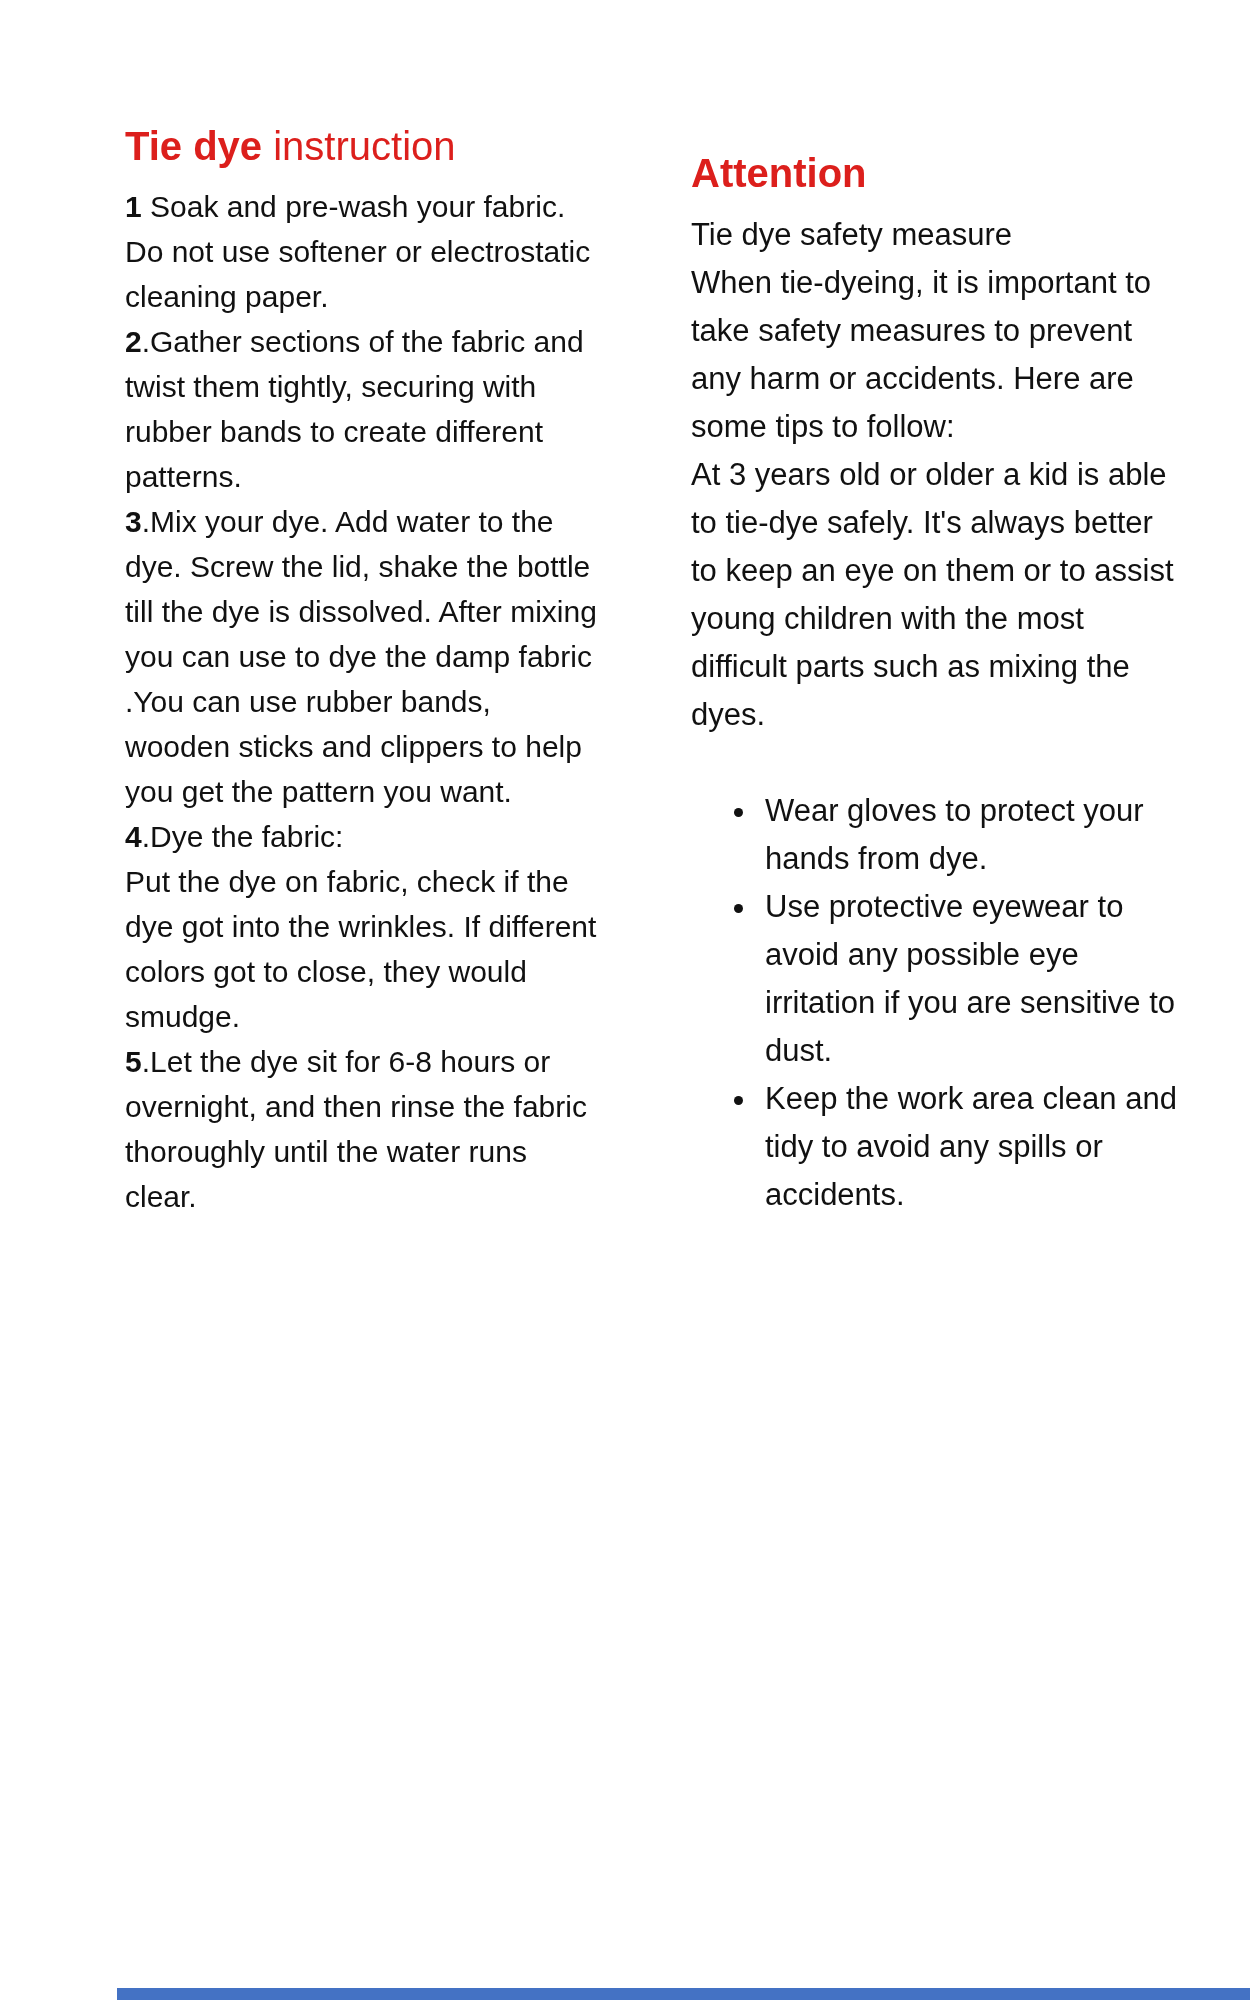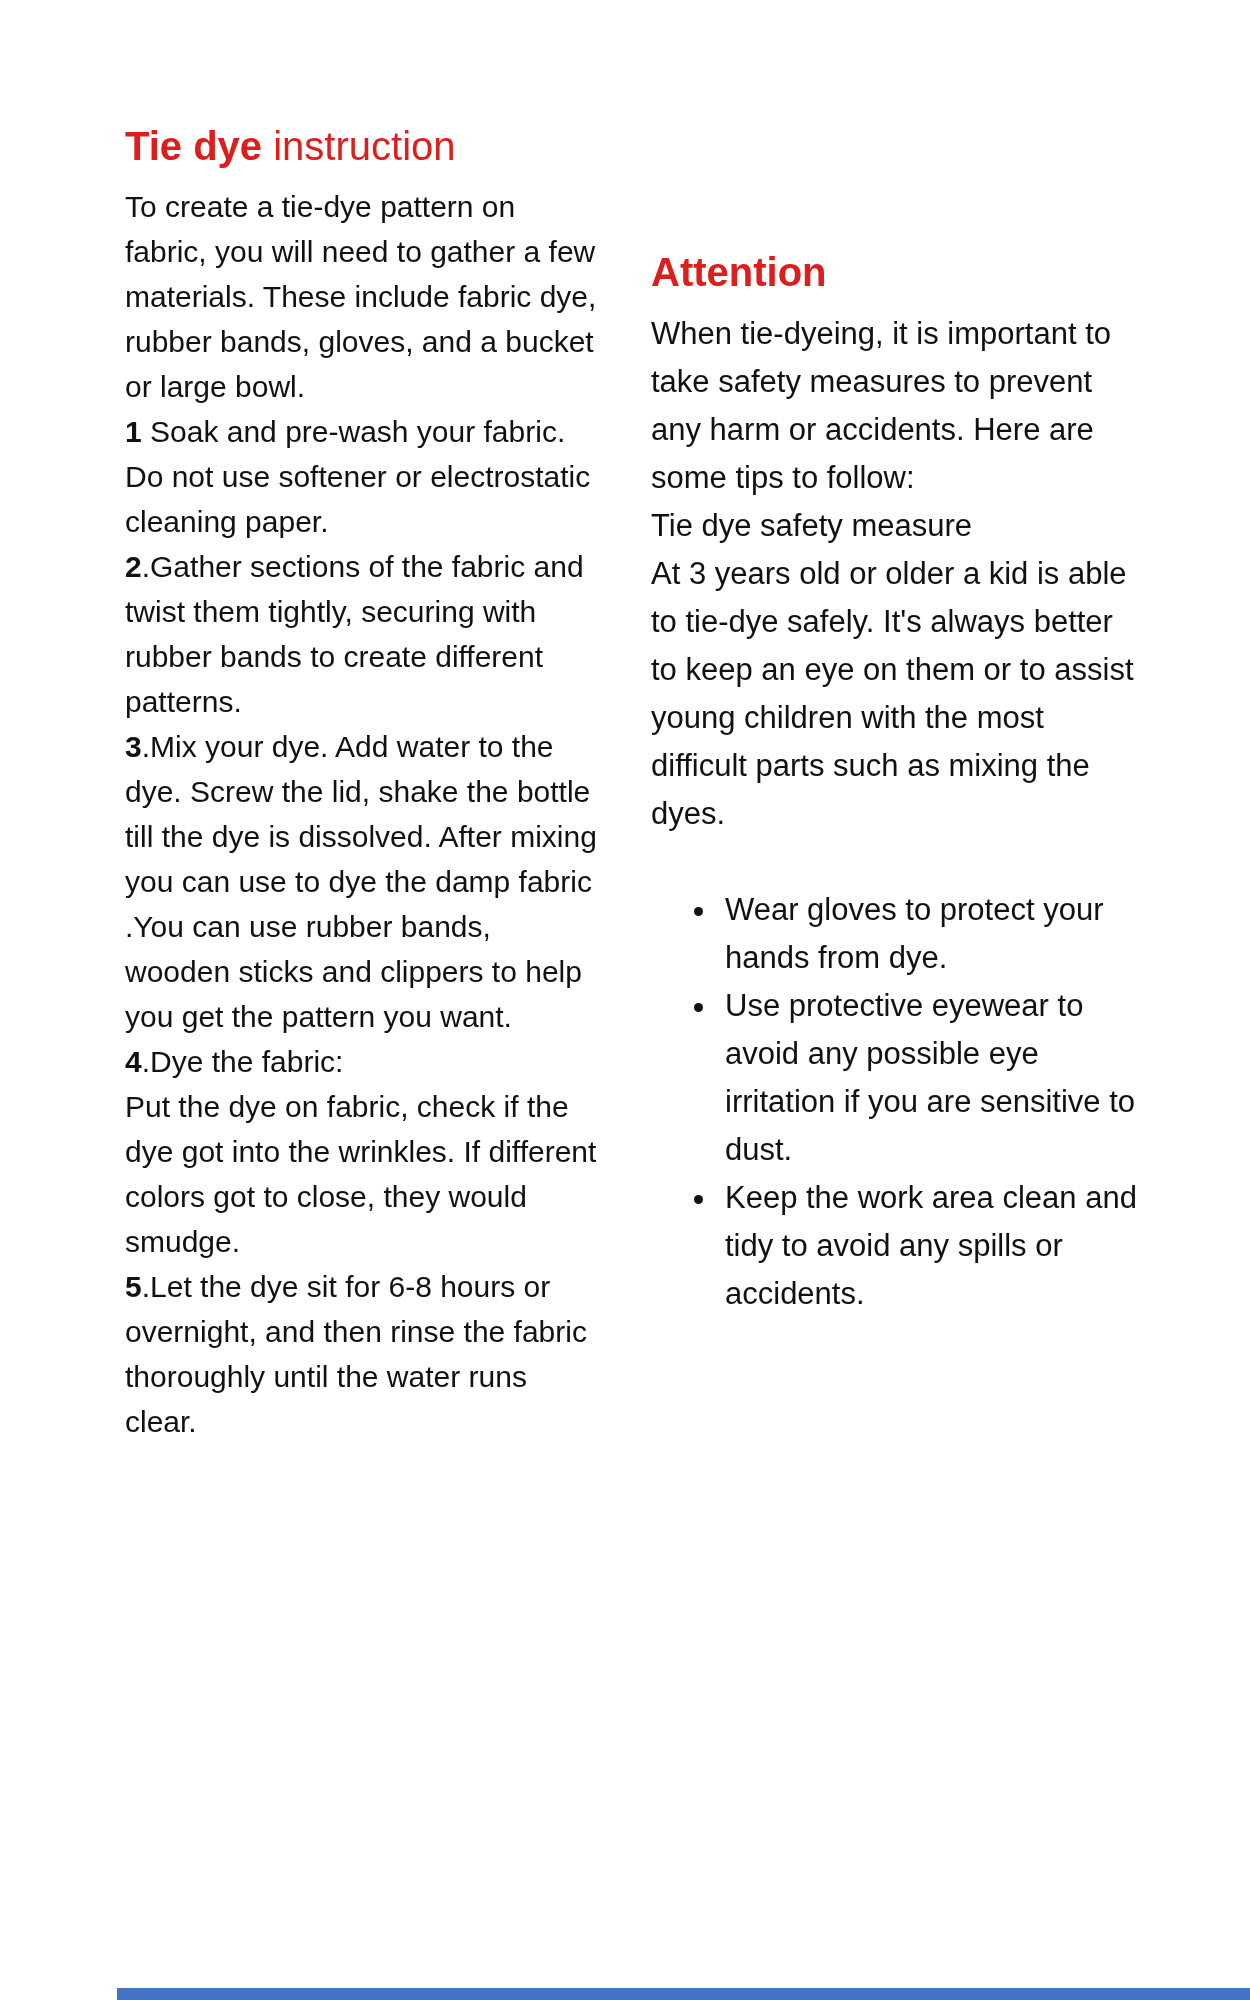--- a/index.html
+++ b/index.html
@@ -16,23 +16,23 @@
     overflow: hidden;
   }
   .page {
     position: relative;
     width: 1250px;
     height: 2000px;
     background: #ffffff;
   }
   .columns {
     display: flex;
-    align-items: center;
+    align-items: flex-end;
     padding: 122px 0 0 125px;
-    gap: 52px;
+    gap: 92px;
   }
   .col-left  { width: 474px; }
   .col-right { width: 492px; }
 
   h1.doc-title {
     margin: 0 0 14px 0;
     font-size: 40px;
     line-height: 1.2;
     font-weight: 700;
     color: #dc1f1c;
@@ -75,41 +75,40 @@
 </style>
 </head>
 <body>
 
 <div class="page">
   <div class="columns">
 
     <div class="col-left">
       <h1 class="doc-title"><span>Tie dye</span><span class="regular"> instruction</span></h1>
 
-      <p class="body">To create a tie-dye pattern on fabric, you will need to gather a few materials. These include fabric dye, rubber bands, gloves, and a bucket or large bowl.</p>
 
       <p class="body"><b class="step-num">1</b><span> Soak and pre-wash your fabric. Do not use softener or electrostatic cleaning paper.</span></p>
 
       <p class="body"><b class="step-num">2</b><span>.Gather sections of the fabric and twist them tightly, securing with rubber bands to create different patterns.</span></p>
 
       <p class="body"><b class="step-num">3</b><span>.Mix your dye. Add water to the dye. Screw the lid, shake the bottle till the dye is dissolved. After mixing you can use to dye the damp fabric .You can use rubber bands, wooden sticks and clippers to help you get the pattern you want.</span></p>
 
       <p class="body"><b class="step-num">4</b><span>.Dye the fabric:</span></p>
 
       <p class="body">Put the dye on fabric, check if the dye got into the wrinkles. If different colors got to close, they would smudge.</p>
 
       <p class="body"><b class="step-num">5</b><span>.Let the dye sit for 6-8 hours or overnight, and then rinse the fabric thoroughly until the water runs clear.</span></p>
 
     </div>
 
     <div class="col-right">
       <h1 class="doc-title">Attention</h1>
 
+      <p class="body">Tie dye safety measure</p>
       <p class="body">When tie-dyeing, it is important to take safety measures to prevent any harm or accidents. Here are some tips to follow:</p>
-      <p class="body">Tie dye safety measure</p>
 
       <p class="body">At 3 years old or older a kid is able to tie-dye safely. It's always better to keep an eye on them or to assist young children with the most difficult parts such as mixing the dyes.</p>
 
       <ul class="tips">
         <li>Wear gloves to protect your hands from dye.</li>
         <li>Use protective eyewear to avoid any possible eye irritation if you are sensitive to dust.</li>
         <li>Keep the work area clean and tidy to avoid any spills or accidents.</li>
       </ul>
 
     </div>

